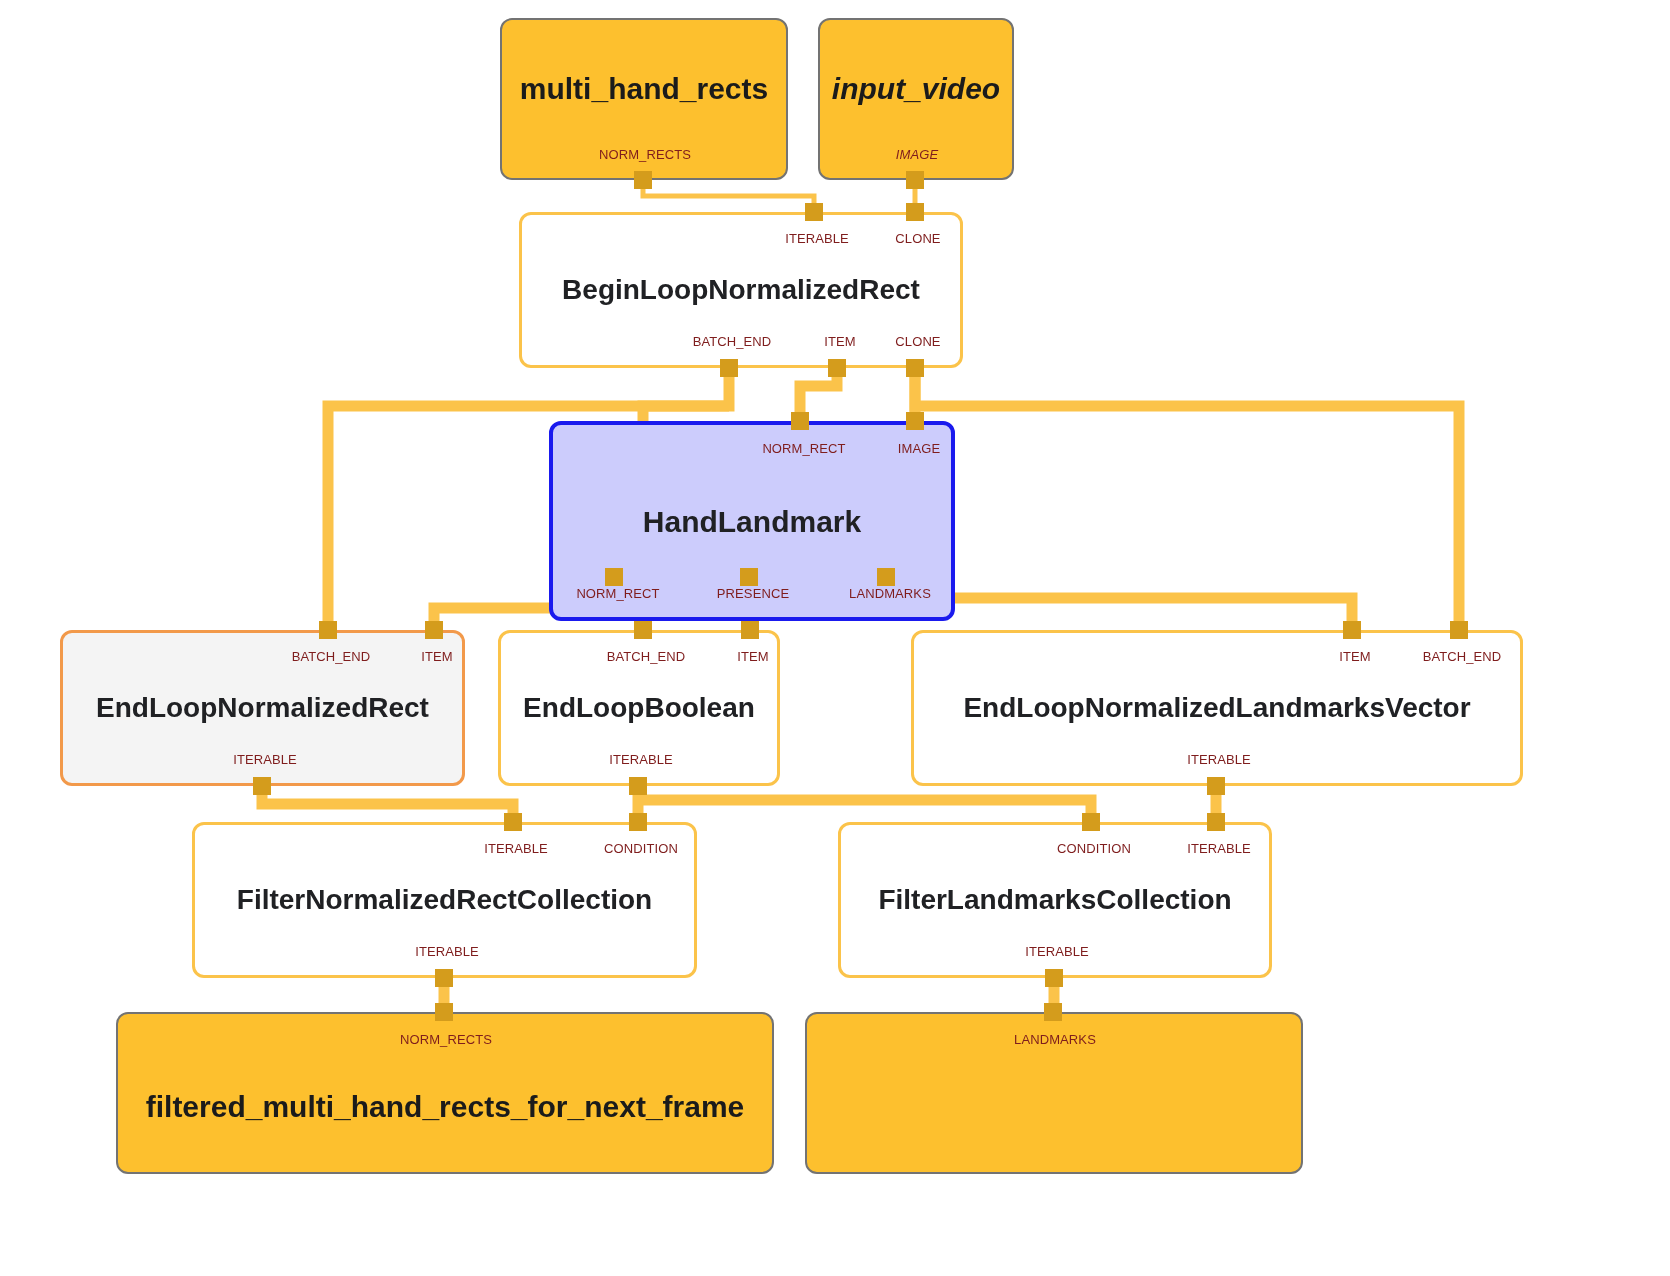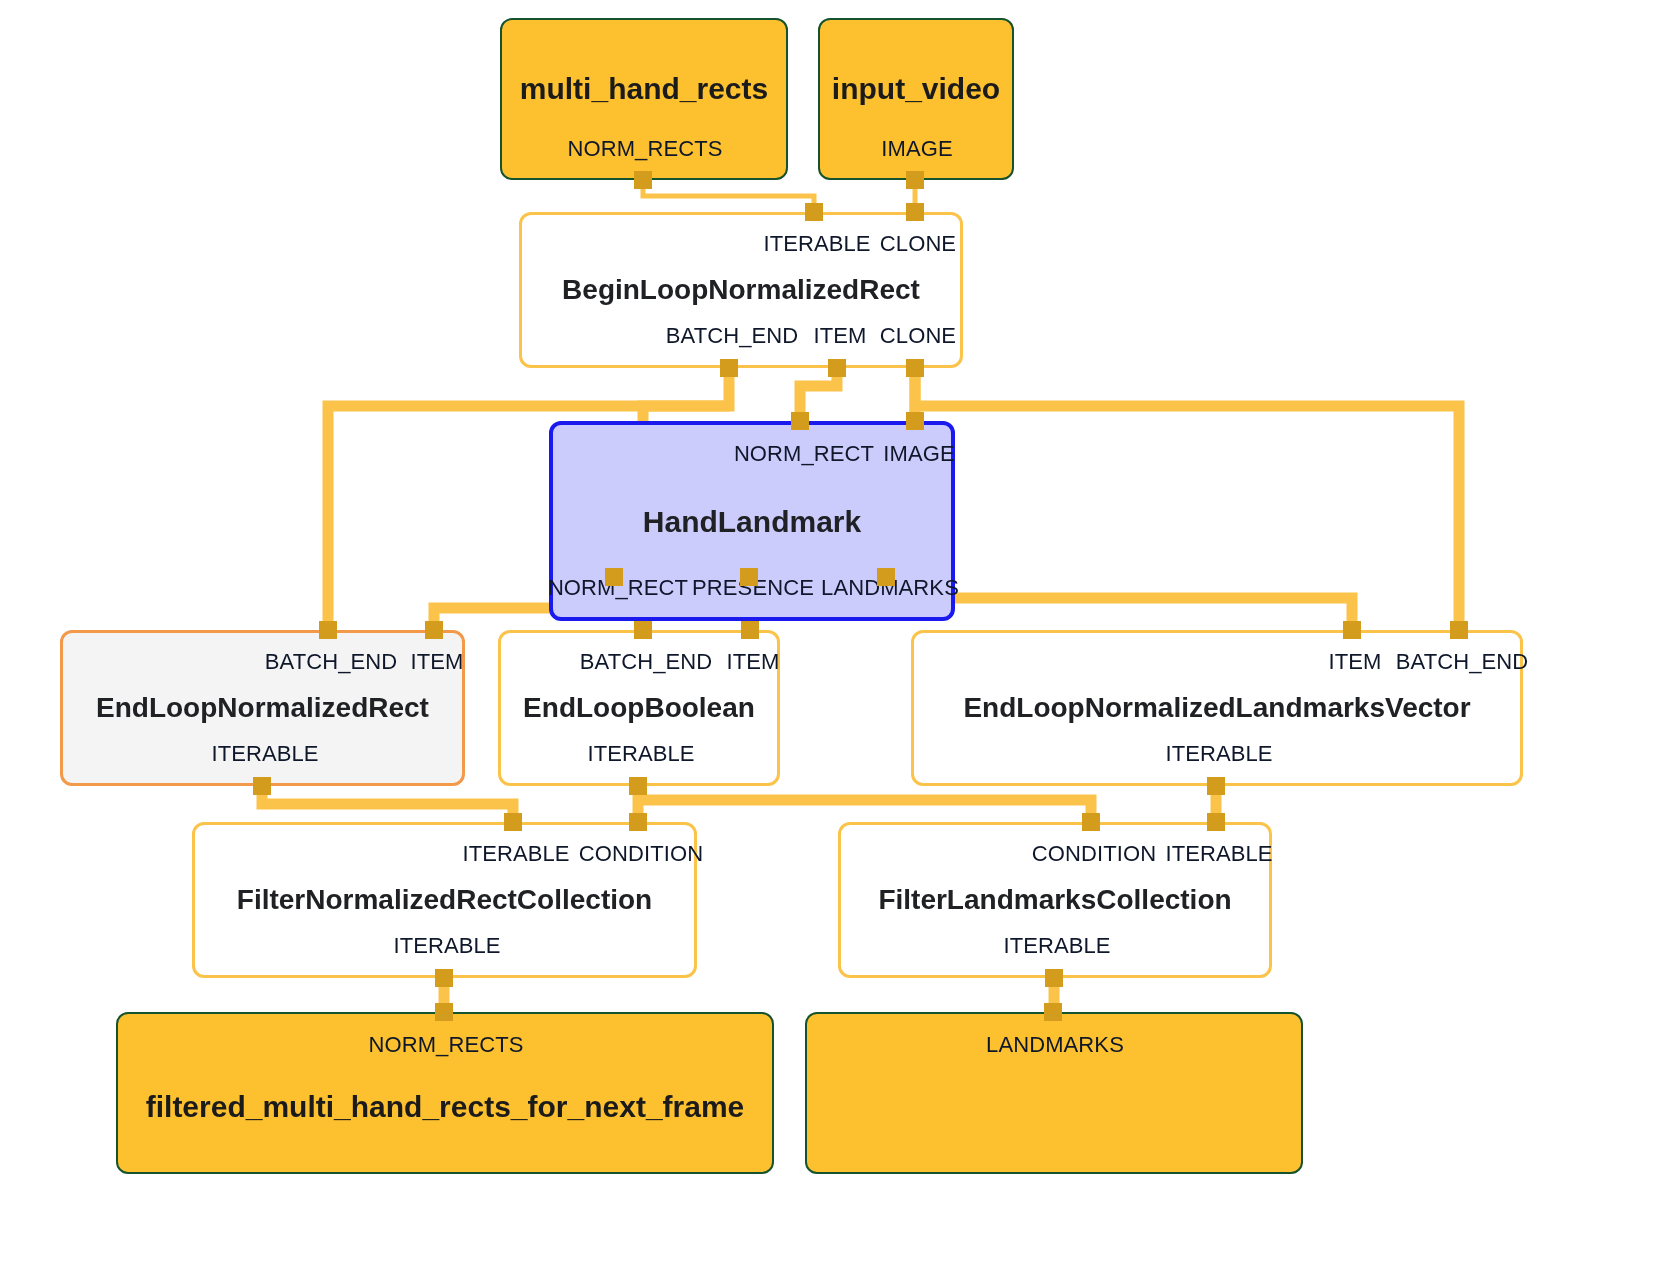--- a/index.html
+++ b/index.html
@@ -38,21 +38,21 @@
   .node-title {
     font-weight: bold;
     color: #202124;
     text-align: center;
     white-space: nowrap;
     line-height: 1.1;
   }
   
   .node.stream {
     background: #FDC02E;
-    border: 2px solid #14532d;
+    border: 2px solid #737373;
     box-shadow: 0 0 0 0 transparent;
   }
   .node.stream .node-title {
     font-size: 30px;
     color: #1b1b1b;
   }
   
   .node.calc {
     background: #ffffff;
     border: 3px solid #FBC34A;
@@ -68,22 +68,22 @@
   
   .node.selected {
     background: #CCCCFC;
     border: 4px solid #1A1AEE;
   }
   .node.selected .node-title {
     font-size: 30px;
   }
   .port-label {
     position: absolute;
-    font-size: 22px;
-    color: #0f172a;
+    font-size: 13px;
+    color: #7f1d1d;
     white-space: nowrap;
     transform: translateX(-50%);
     letter-spacing: 0.1px;
   }
   .port-label.top { }
   .port-label.bottom { }
   .port-sq {
     position: absolute;
     width: 18px;
     height: 18px;
@@ -131,21 +131,21 @@
 
       <path stroke-width="11" d="M 1054,978 L 1054,1012"></path>
     </g>
   </svg>
 
   <div class="node stream" style="left:500px; top:18px; width:288px; height:162px;">
     <div class="node-title" style="margin-bottom:22px;">multi_hand_rects</div>
     <div class="port-label bottom" style="left:143px; bottom:16px;">NORM_RECTS</div>
   </div>
 
-  <div class="node stream" style="left:818px; top:18px; width:196px; height:162px;">
+  <div class="node stream" style="left:818px; top:18px; width:196px; height:162px;font-style:italic;">
     <div class="node-title" style="margin-bottom:22px;">input_video</div>
     <div class="port-label bottom" style="left:97px; bottom:16px;">IMAGE</div>
   </div>
 
   <div class="node calc" style="left:519px; top:212px; width:444px; height:156px;">
     <div class="port-label top" style="left:295px; top:16px;">ITERABLE</div>
     <div class="port-label top" style="left:396px; top:16px;">CLONE</div>
     <div class="node-title">BeginLoopNormalizedRect</div>
     <div class="port-label bottom" style="left:210px; bottom:16px;">BATCH_END</div>
     <div class="port-label bottom" style="left:318px; bottom:16px;">ITEM</div>

